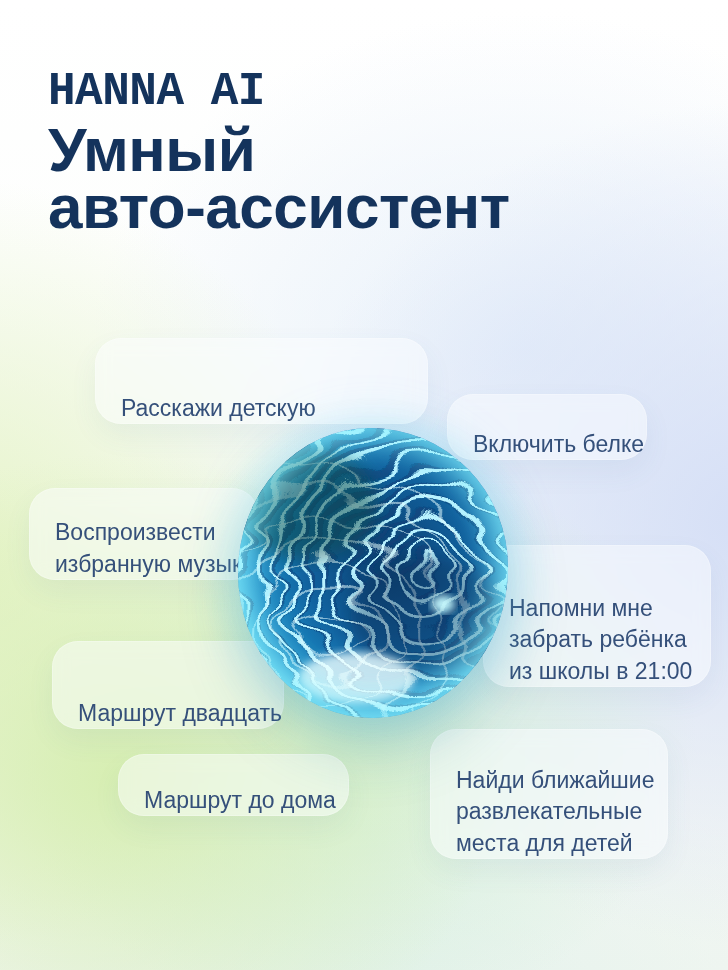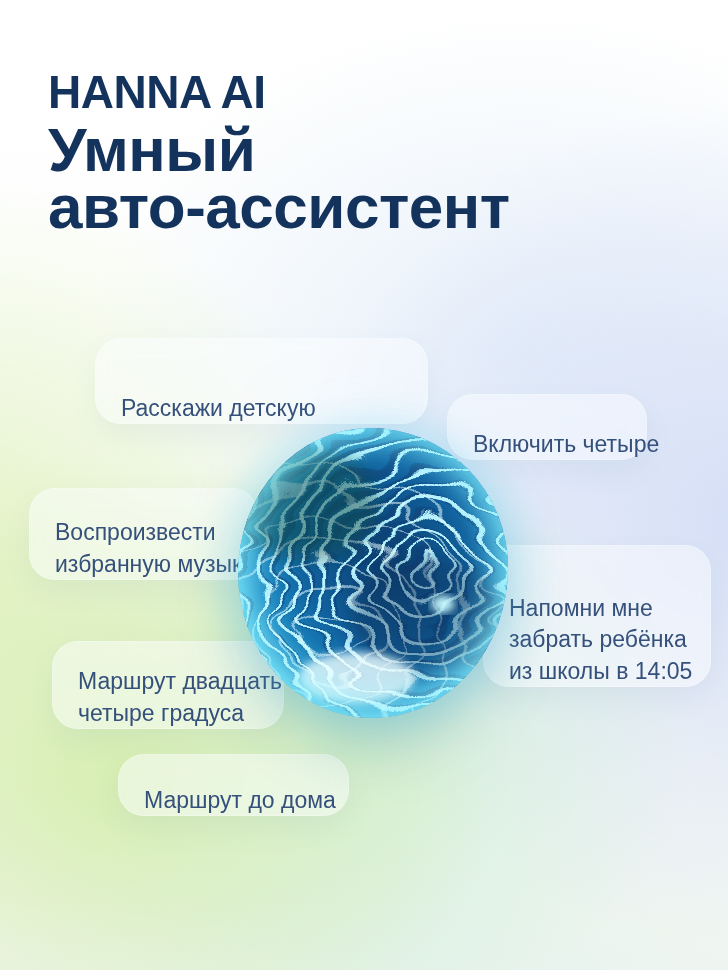--- a/index.html
+++ b/index.html
@@ -12,21 +12,21 @@
       radial-gradient(560px 460px at 48% 76%, rgba(197,236,205,.7) 0%, rgba(197,236,205,0) 62%),
       radial-gradient(780px 680px at 104% 54%, rgba(211,221,246,.95) 0%, rgba(211,221,246,0) 62%),
       radial-gradient(620px 480px at 72% 36%, rgba(228,238,250,.85) 0%, rgba(228,238,250,0) 70%),
       radial-gradient(760px 420px at 55% 104%, rgba(226,242,234,.9) 0%, rgba(226,242,234,0) 60%),
       linear-gradient(180deg,#ffffff 0%,#fdfefd 28%,#f2f6f2 100%);
   }
   .title{
     position:absolute;left:48px;top:64px;z-index:3;
     color:#14335c;font-weight:700;line-height:57px;letter-spacing:-0.5px;
   }
-  .title .brand{font-size:46px;display:block;}
+  .title .brand{font-size:46px;display:block;font-family:Liberation Mono, monospace;}
   .title .sub{font-size:62px;display:block;}
   .chip{
     position:absolute;z-index:3;display:flex;flex-direction:column;justify-content:flex-end;
     left:var(--l);top:var(--t);width:var(--w);height:var(--h);
     padding:0 26px;box-sizing:border-box;border-radius:26px;
     background:rgba(252,254,255,0.5);
     backdrop-filter: blur(8px);
     box-shadow:0 12px 28px rgba(70,110,150,0.07), inset 0 0 0 1px rgba(255,255,255,0.25);
     color:#35507a;font-size:23px;line-height:31.5px;white-space:nowrap;
   }
@@ -56,43 +56,47 @@
     <span class="brand">HANNA AI</span>
     <span class="sub">Умный</span>
     <span class="sub">авто-ассистент</span>
   </div>
 
   <div class="chip" style="--l:95px;--t:338px;--w:333px;--h:86px">
     <span>Расскажи детскую</span>
   </div>
 
   <div class="chip" style="--l:447px;--t:394px;--w:200px;--h:66px">
-    <span>Включить четыре</span>
+    <span>Включить белке</span>
   </div>
 
   <div class="chip" style="--l:29px;--t:488px;--w:229px;--h:92px">
     <span>Воспроизвести</span>
     <span>избранную музыку</span>
   </div>
 
   <div class="chip" style="--l:483px;--t:545px;--w:228px;--h:142px">
     <span>Напомни мне</span>
     <span>забрать ребёнка</span>
-    <span>из школы в 14:05</span>
+    <span>из школы в 21:00</span>
   </div>
 
   <div class="chip" style="--l:52px;--t:641px;--w:232px;--h:88px">
     <span>Маршрут двадцать</span>
-    <span>четыре градуса</span>
   </div>
 
   <div class="chip" style="--l:118px;--t:754px;--w:231px;--h:62px">
     <span>Маршрут до дома</span>
   </div>
 
+  <div class="chip" style="--l:430px;--t:729px;--w:238px;--h:130px">
+    <span>Найди ближайшие</span>
+    <span>развлекательные</span>
+    <span>места для детей</span>
+  </div>
 
   <div class="halo"></div>
 
   <div class="orb">
     <svg viewBox="0 0 270 290">
       <defs>
         <radialGradient id="base" cx="0.55" cy="0.45" r="0.8">
           <stop offset="0" stop-color="#0b3e6e"></stop>
           <stop offset="0.38" stop-color="#11629f"></stop>
           <stop offset="0.64" stop-color="#1f93cc"></stop>

